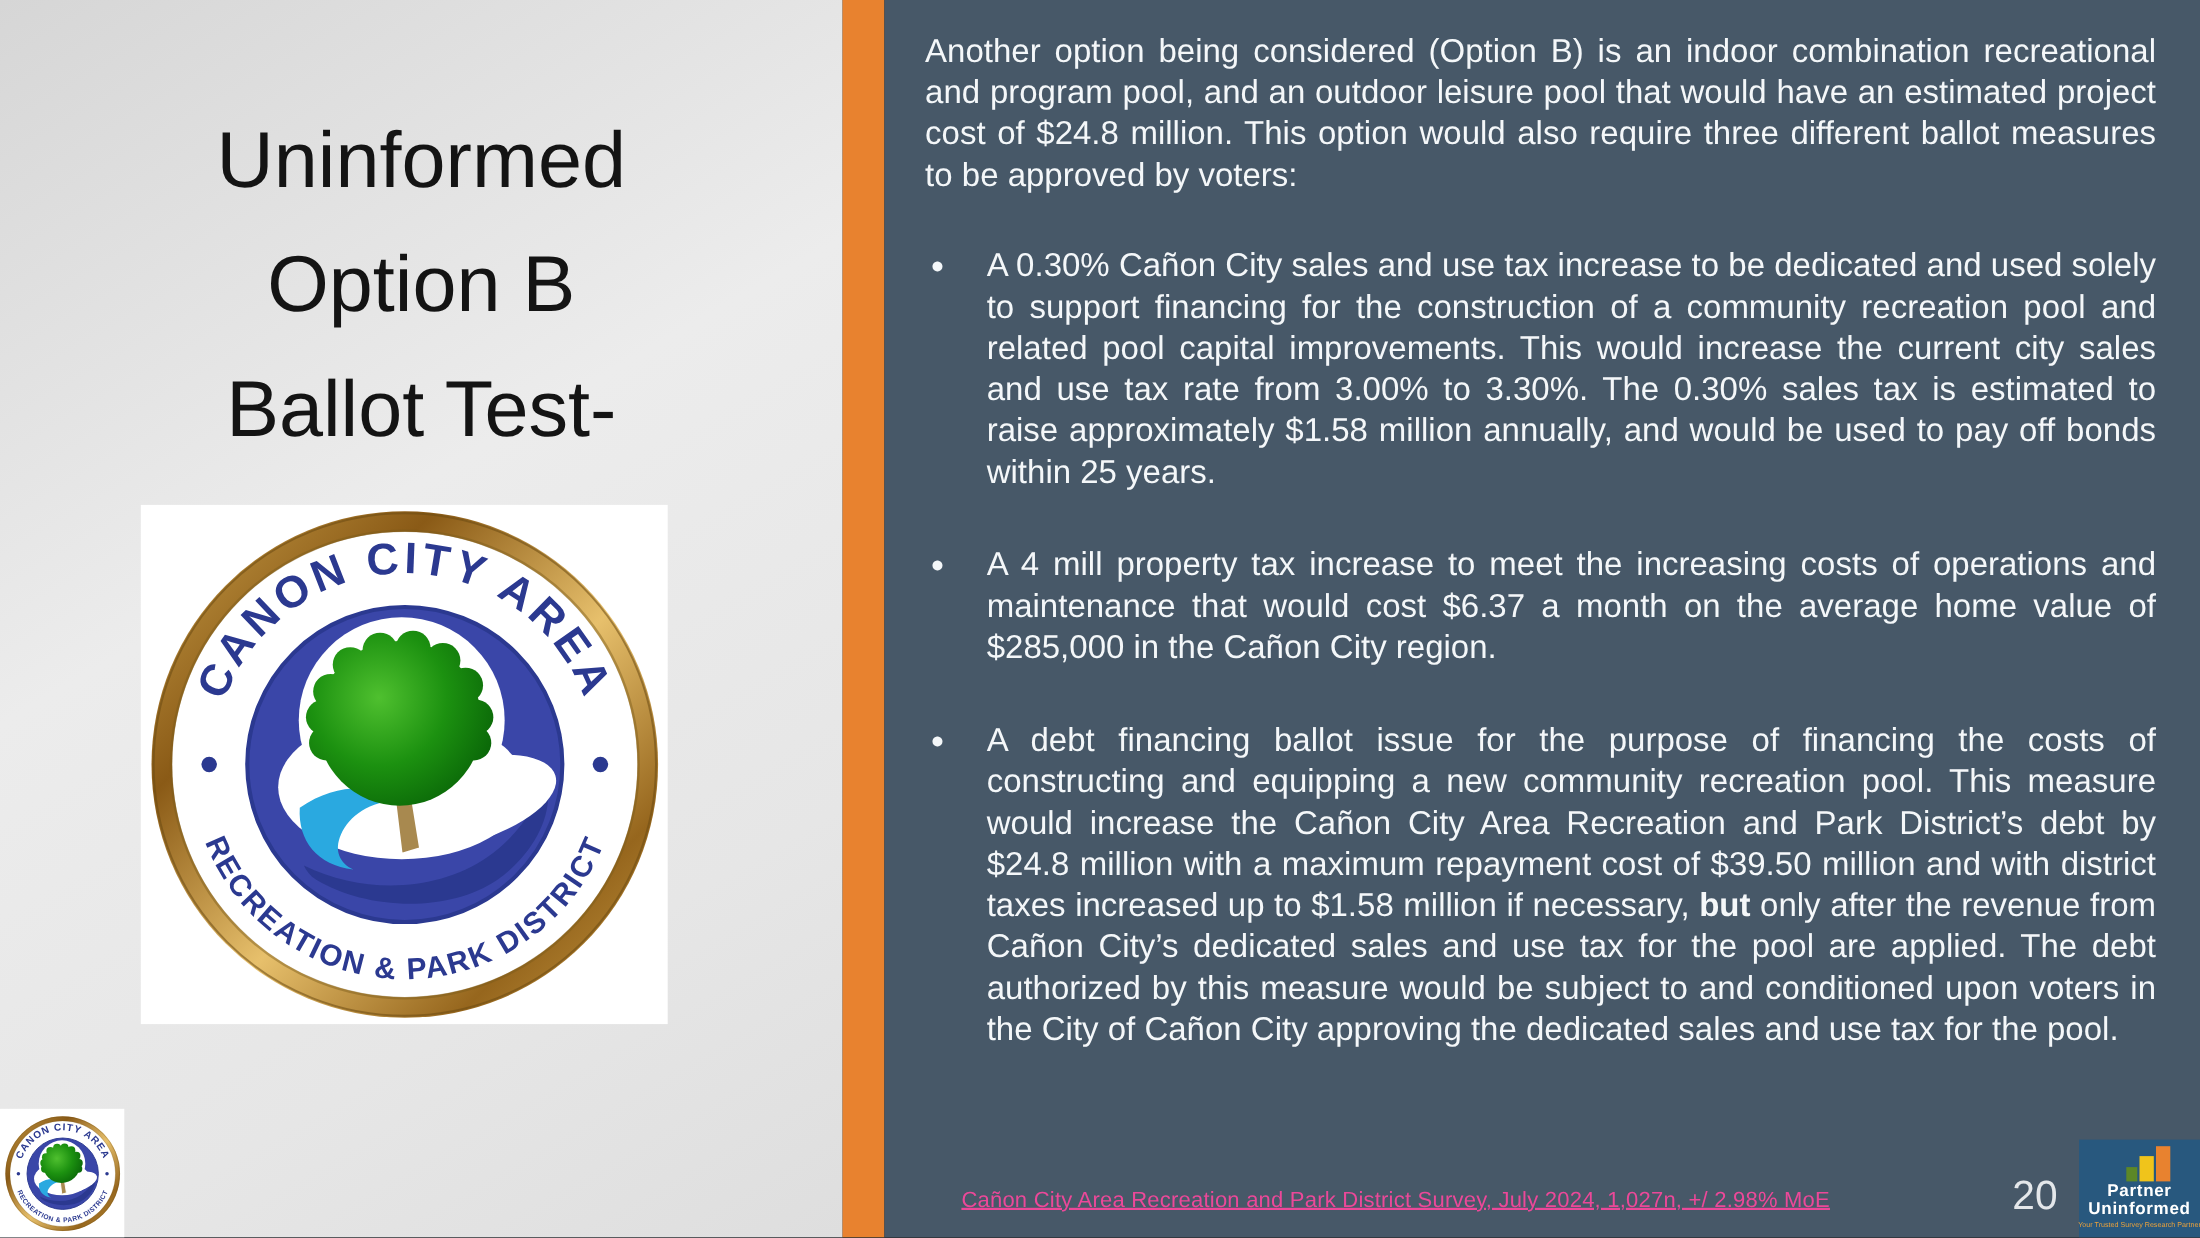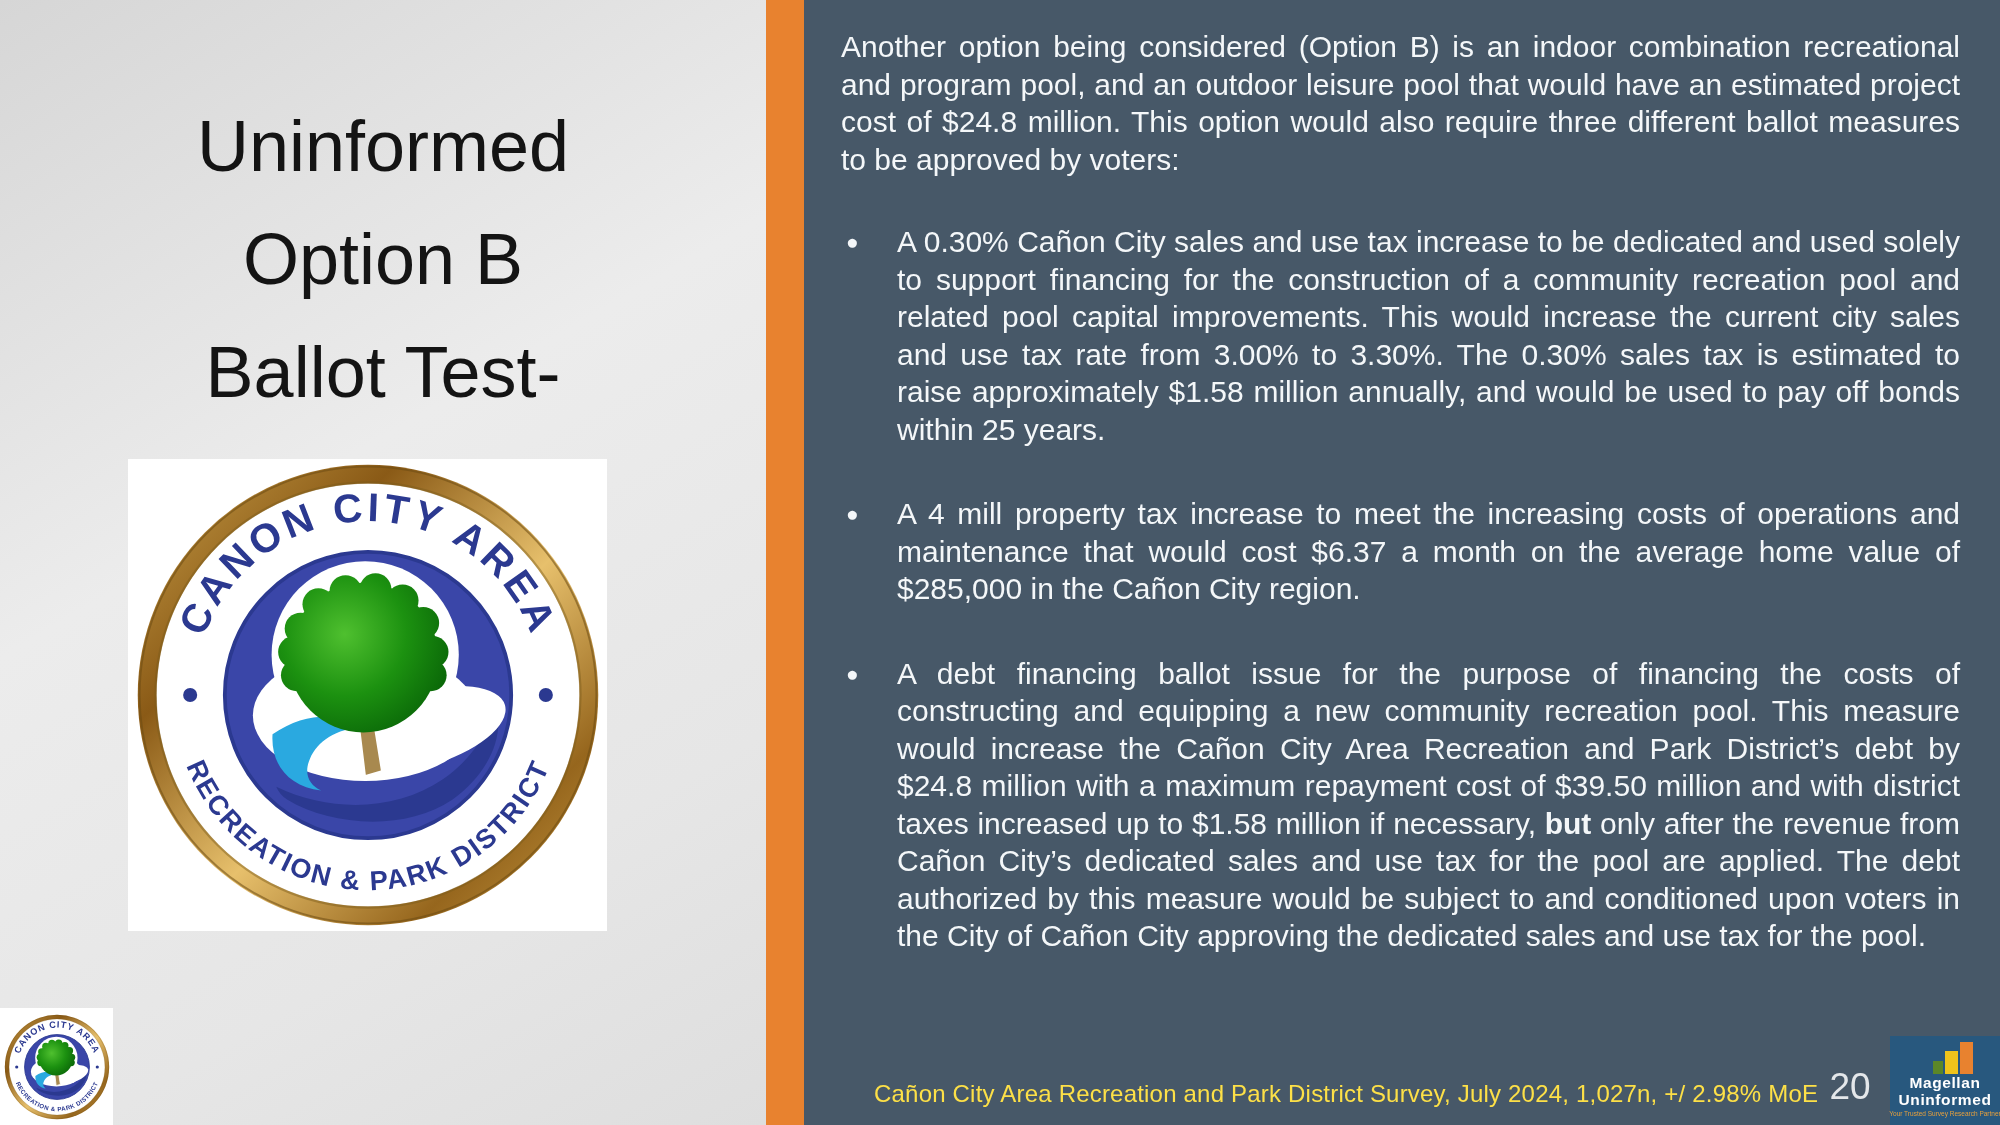--- a/index.html
+++ b/index.html
@@ -40,21 +40,21 @@
   .intro{margin:0 0 45px 0;text-align:justify;text-align-last:left;}
   .bullet{display:flex;margin:0 0 47px 0;}
   .bullet:last-child{margin-bottom:0;}
   .dot{
     flex:0 0 56px;width:56px;padding-left:5px;box-sizing:border-box;
     font-size:21px;line-height:37.5px;
   }
   .btext{margin:0;flex:1;text-align:justify;text-align-last:left;}
   .btext b{font-weight:bold;}
   .footer-citation{
-    position:absolute;left:874px;top:1080px;font-size:24px;color:#fde047;letter-spacing:0.2px;
+    position:absolute;left:874px;top:1080px;font-size:20px;color:#ec4899;letter-spacing:0.2px;text-decoration:underline;
   }
   .page-number{
     position:absolute;left:1818px;top:1066px;width:64px;text-align:center;
     font-size:37px;color:#E4E7EA;
   }
   
   .magellan{
     position:absolute;right:0;bottom:0;width:110px;height:89px;background:#28587E;
     display:flex;flex-direction:column;align-items:center;
     padding-top:5px;box-sizing:border-box;
@@ -173,18 +173,18 @@
 
   <div class="footer-citation">Cañon City Area Recreation and Park District Survey, July 2024, 1,027n, +/ 2.98% MoE</div>
   <div class="page-number">20</div>
 
   <div class="magellan">
     <div class="m-bars">
       <span class="bar bar-g"></span>
       <span class="bar bar-y"></span>
       <span class="bar bar-o"></span>
     </div>
-    <div class="m-name">Magellan</div>
+    <div class="m-name">Partner</div>
     <div class="m-name">Uninformed</div>
     <div class="m-tag">Your Trusted Survey Research Partner</div>
   </div>
 
 </div>
 
 </body></html>

